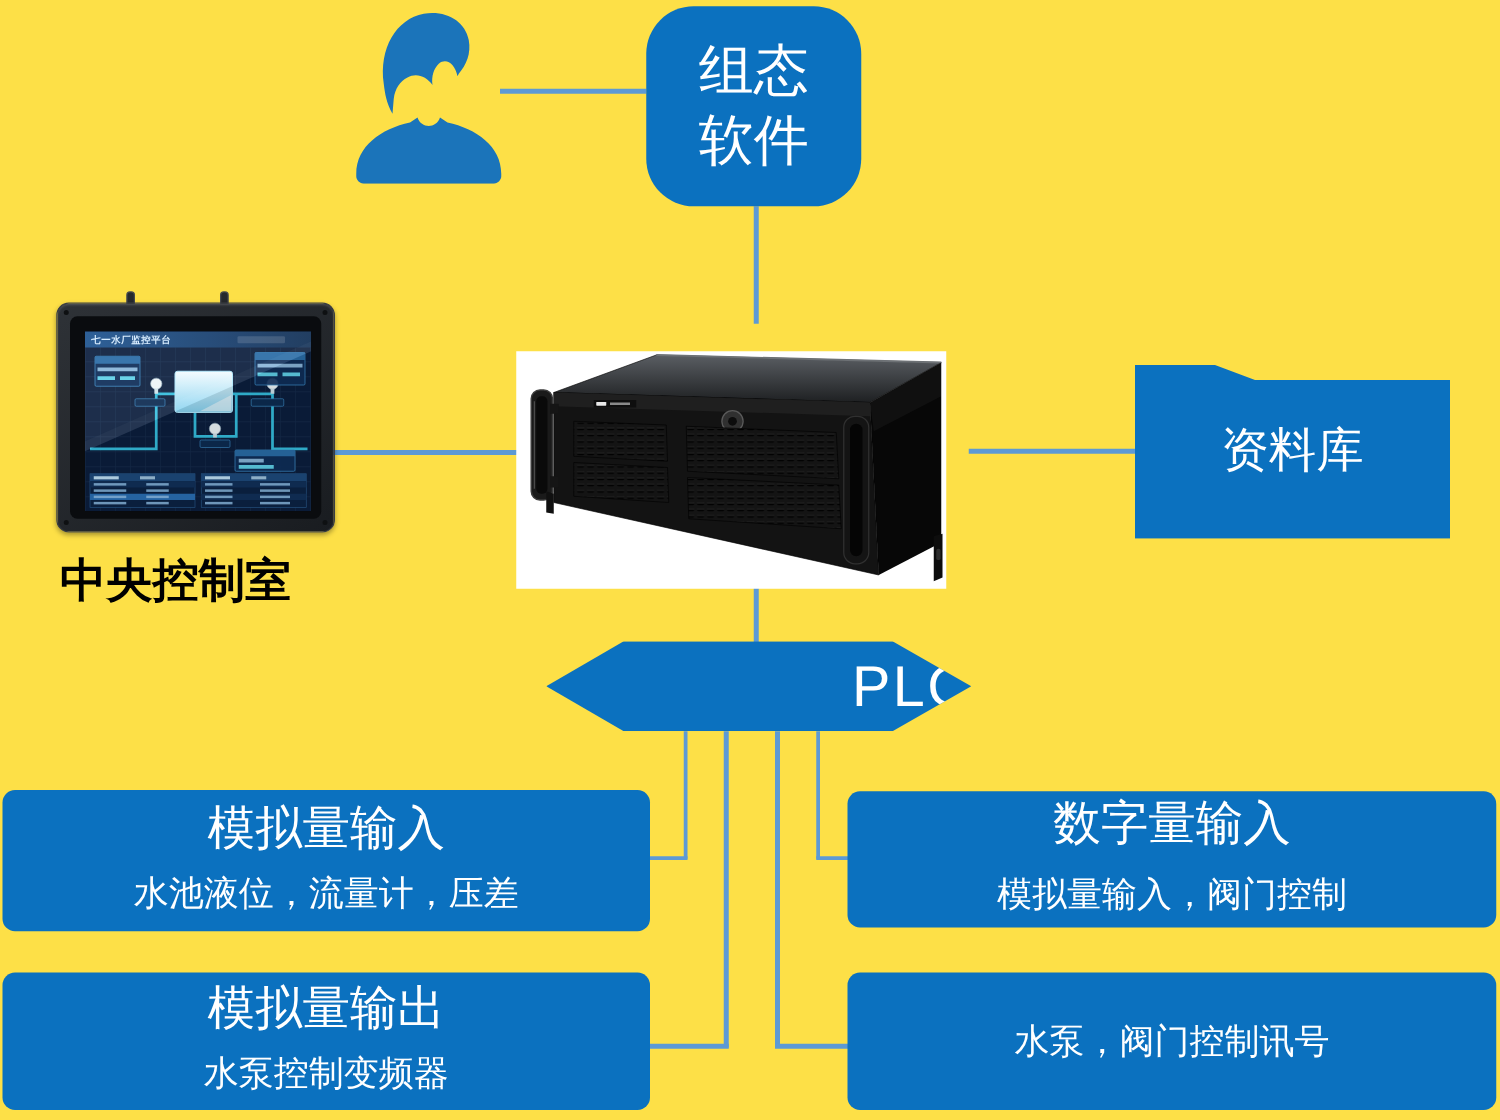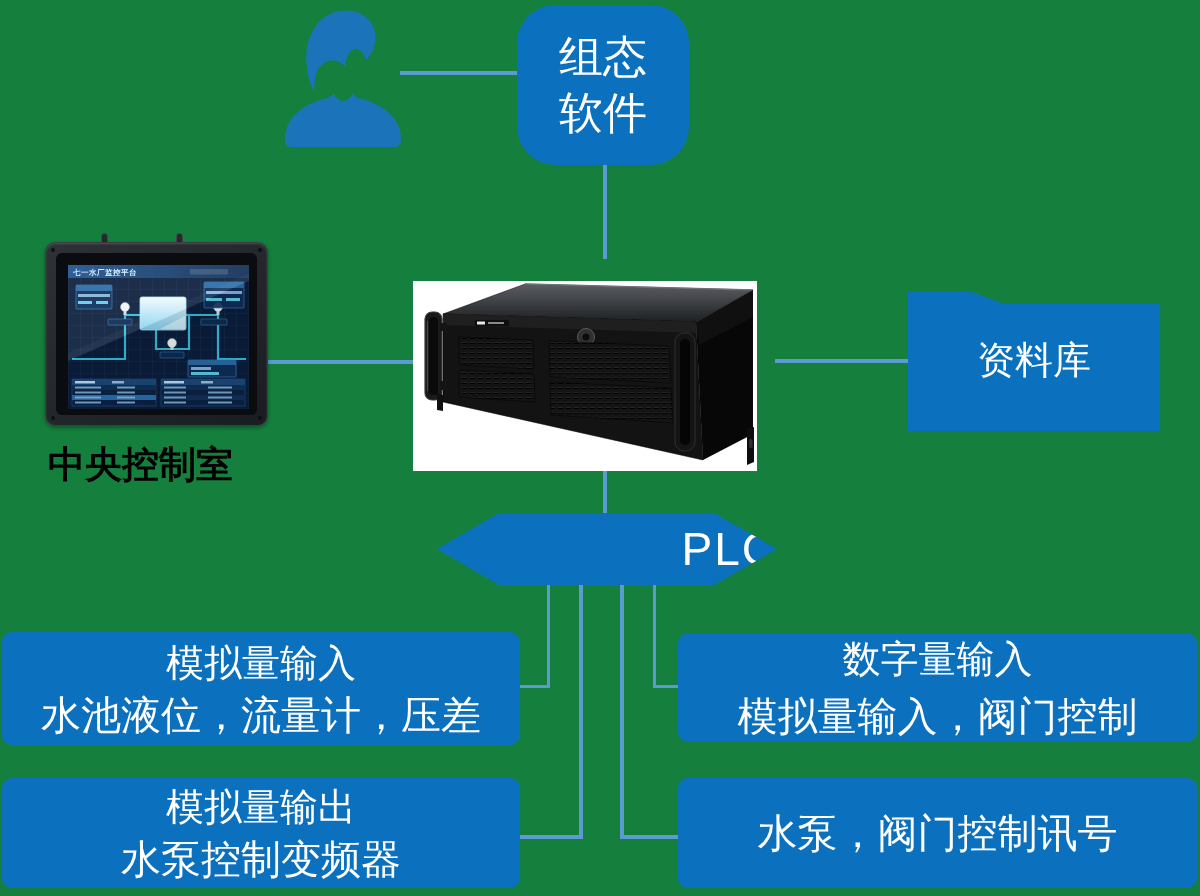--- a/index.html
+++ b/index.html
@@ -3,34 +3,34 @@
 <meta charset="utf-8">
 <style>
   :root{
     --blue:#0b71bf;
     --person-blue:#1b74ba;
     --line:#5d9ad4;
     --white:#ffffff;
   }
   *{margin:0;padding:0;box-sizing:border-box;}
   body{background:#ffffff;font-family:"Liberation Sans", sans-serif;}
-  .canvas{position:relative;width:1200px;height:896px;background:#15803d;overflow:hidden;}
+  .canvas{position:relative;width:1200px;height:896px;background:#fde047;overflow:hidden;}
 
   .line{position:absolute;background:var(--line);}
 
   .node{position:absolute;background:var(--blue);color:var(--white);
         display:flex;flex-direction:column;align-items:center;justify-content:center;
         text-align:center;}
 
   .config-box{left:517px;top:5px;width:172px;height:160px;border-radius:38px;
               font-size:44px;line-height:56px;}
 
   .io-box{border-radius:10px;font-size:39px;line-height:52px;}
   .io-box .io-title{font-size:38px;}
-  .io-box .io-detail{font-size:40px;}
+  .io-box .io-detail{font-size:28px;}
 
   .db-folder{left:908px;top:289px;width:252px;height:142px;font-size:38px;
              clip-path:polygon(0 3px,64px 3px,96px 15px,100% 15px,100% 100%,0 100%);}
 
   .plc-hex{left:437px;top:513px;width:340px;height:72px;font-size:46px;letter-spacing:2px;
            clip-path:polygon(0 50%,62px 0,277px 0,100% 50%,277px 100%,62px 100%);align-items:flex-end;}
 
   .room-label{position:absolute;left:48px;top:440px;font-size:37px;font-weight:bold;color:#000;}
 
   

